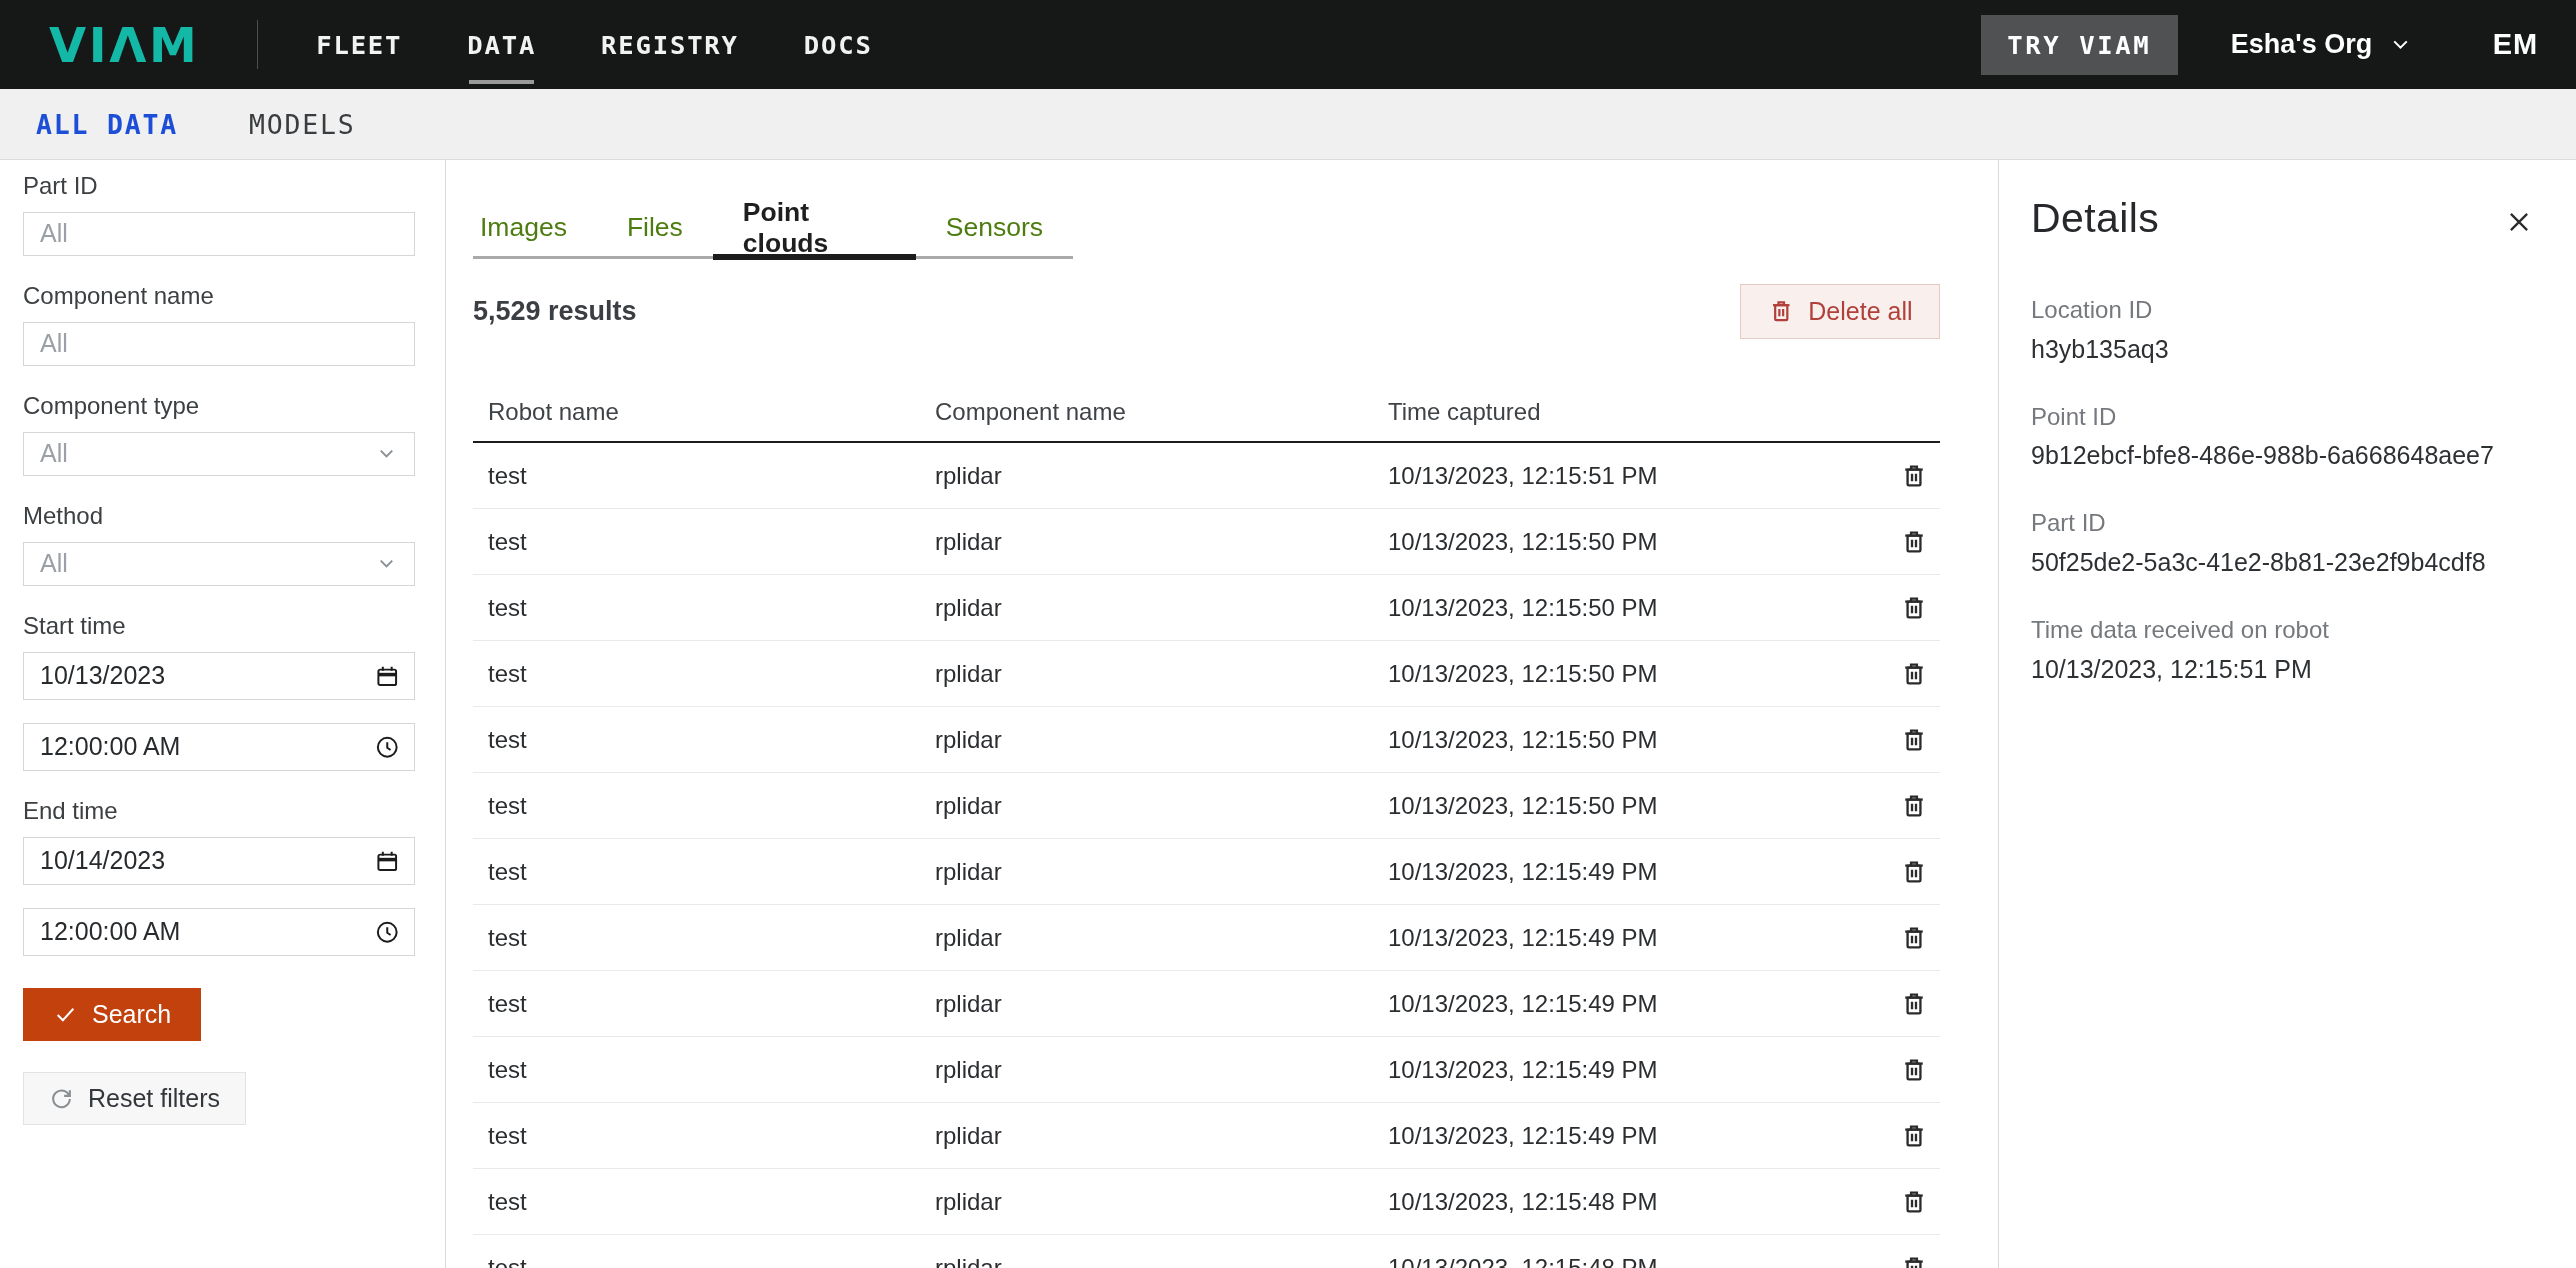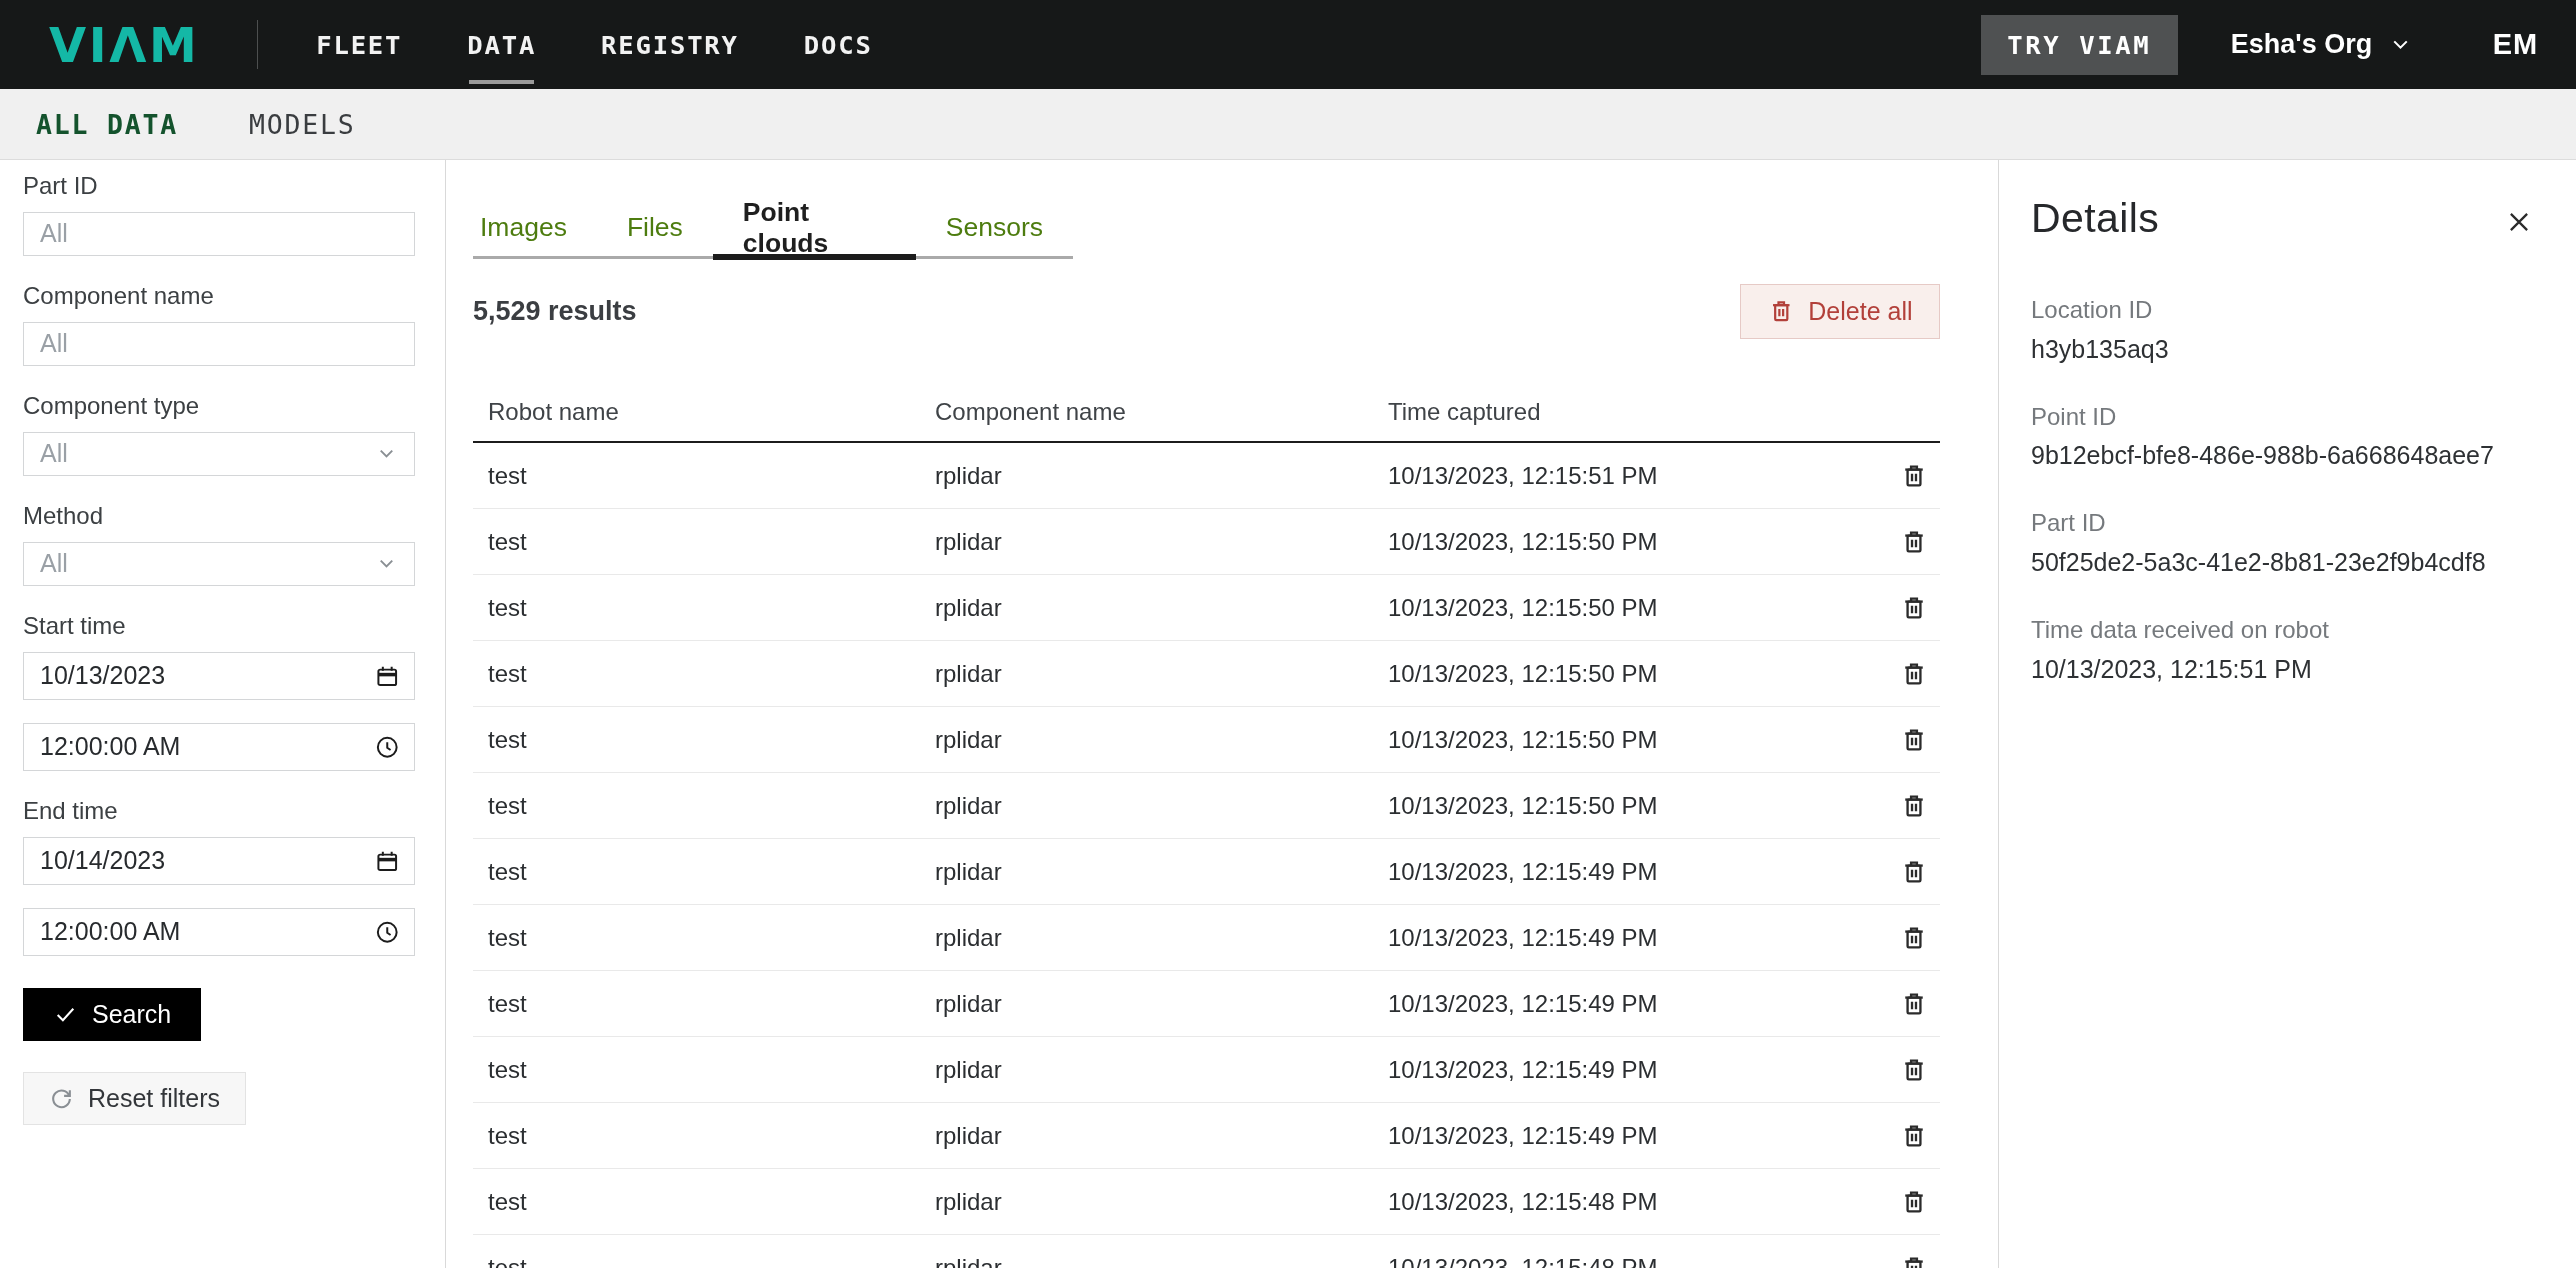--- a/index.html
+++ b/index.html
@@ -17,21 +17,21 @@
   .topnav-right { margin-left:auto; display:flex; align-items:center; gap:53px; }
   .tryviam { background:#4f5152; color:#fff; font-family:"DejaVu Sans Mono", monospace; font-size:25.6px;
     font-weight:700; letter-spacing:2.6px; padding:15px 26.5px; border:none; cursor:pointer; }
   .orgswitch { display:flex; align-items:center; gap:16px; color:#fff; font-size:27px; font-weight:600; cursor:pointer; }
   .user-initials { color:#fff; font-size:29px; font-weight:600; letter-spacing:0.9px; margin-left:26.5px; cursor:pointer; }
 
   
   .subnav { height:71px; background:#f0f0f0; border-bottom:0.9px solid #dcdcdc; display:flex; align-items:center;
     padding-left:36px; gap:71px; }
   .subnav-item { font-family:"DejaVu Sans Mono", monospace; font-size:26.5px; letter-spacing:1.8px; color:#3a3d40; cursor:pointer; }
-  .subnav-item.active { font-weight:700; color:#14532d; }
+  .subnav-item.active { font-weight:700; color:#1d4ed8; }
 
   
   .content { display:flex; height:1109px; }
   .sidebar { width:446px; border-right:0.9px solid #d9d9d9; padding:12.4px 31px 0 23px; overflow:hidden; }
   .main { flex:1; padding:39px 29px 0 27px; overflow:hidden; }
   .details { width:578px; border-left:0.9px solid #d9d9d9; padding:35px 35px 0 32px; overflow:hidden;margin-left:29px; }
 
   
   .field { margin-bottom:26.5px; }
   .field-label { font-size:24px; color:#3c4043; margin-bottom:11.5px; }
@@ -40,21 +40,21 @@
   .tinput input { border:none; outline:none; width:100%; font-size:25px; font-family:"Liberation Sans", sans-serif; color:#282b2e; }
   .tinput input::placeholder { color:#9aa0a6; }
   .tselect { justify-content:space-between; cursor:pointer; }
   .tselect .selval { color:#9aa0a6; }
   .dtinput { width:392px; height:48px; border:0.9px solid #d4d6d8; background:#fff; display:flex; align-items:center;
     justify-content:space-between; padding:0 14px 0 16px; font-size:25px; color:#282b2e; margin-bottom:23px; cursor:text; }
   .dtinput:last-child { margin-bottom:0; }
   .icon { display:inline-flex; align-items:center; justify-content:center; }
   .btn { display:inline-flex; align-items:center; gap:14px; border:none; cursor:pointer;
     font-family:"Liberation Sans", sans-serif; font-size:25px; }
-  .btn-search { background:#000000; color:#fff; height:53px; padding:0 30px; margin:5.3px 0 31px 0; }
+  .btn-search { background:#c2410c; color:#fff; height:53px; padding:0 30px; margin:5.3px 0 31px 0; }
   .btn-ghost { background:#f7f7f7; color:#33363a; border:0.9px solid #e3e3e3; height:53px; padding:0 25px; margin-bottom:31px; }
 
   
   .tabs { display:flex; width:600px; border-bottom:3.5px solid #aaaaaa; height:60px; }
   .tab { font-size:26.5px; color:#4d7c0f; padding:0 30px; display:flex; align-items:center; position:relative; cursor:pointer; }
   .tab:first-child { padding-left:7px; }
   .tab.active { color:#1f1f1f; font-weight:700; }
   .tab.active::after { content:""; position:absolute; left:0; right:0; bottom:-3.5px; height:5.3px; background:#1c1c1c; }
 
   .results-row { margin-top:25px; display:flex; align-items:center; justify-content:space-between; height:55px; }

